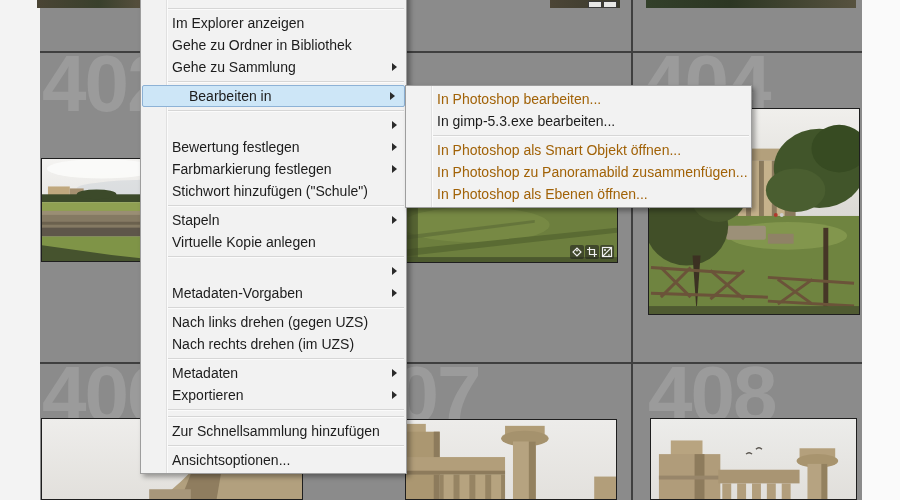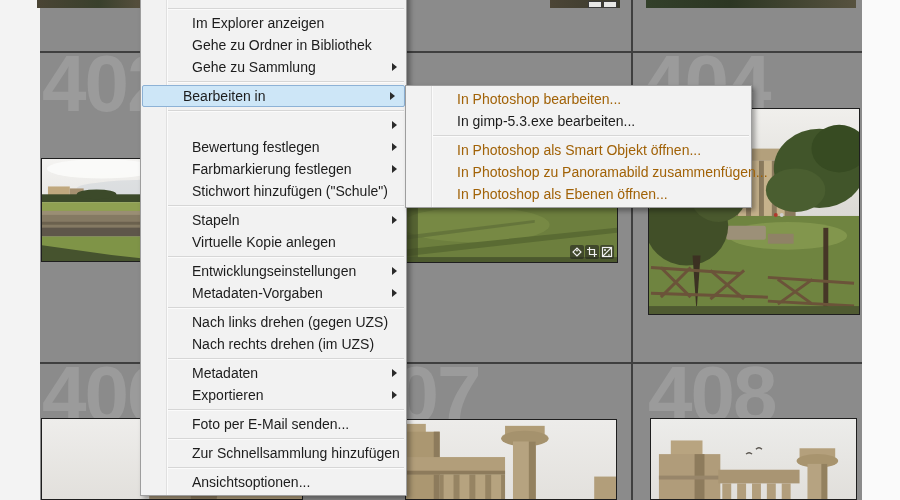--- a/index.html
+++ b/index.html
@@ -35,25 +35,25 @@
     padding:2px 0;font-size:14px;color:#1c1c1c;
   }
   .menu::before{ 
     content:"";position:absolute;top:0;bottom:0;left:25px;width:1px;
     background:#e0e0e0;border-right:1px solid #fbfbfb;
   }
   .menu-item{
     position:relative;height:22px;line-height:22px;padding-left:31px;
     white-space:nowrap;box-sizing:border-box;
   }
-  .menu-item .mi-label{position:relative;z-index:1;margin-left:20px;}
+  .menu-item .mi-label{position:relative;z-index:1;}
   .menu-item.disabled{color:#a16207;}
   .menu-item.hl{
     background:#cde6f7;border:1px solid #8db2d6;border-radius:2px;
-    margin:0 1px;line-height:20px;padding-left:20px;
+    margin:0 1px;line-height:20px;padding-left:46px;
   }
   .mi-arrow{
     position:absolute;right:9px;top:50%;margin-top:-4px;width:0;height:0;z-index:1;
     border-left:5px solid #2b2b2b;border-top:4px solid transparent;border-bottom:4px solid transparent;
   }
   .menu-sep{height:7px;position:relative;}
   .menu-sep-line{
     position:absolute;left:27px;right:2px;top:3px;height:1px;
     background:#d6d6d6;border-bottom:1px solid #fbfbfb;
   }
@@ -287,36 +287,35 @@
       <div class="menu-item"><span class="mi-label">Farbmarkierung festlegen</span><span class="mi-arrow"></span></div>
       <div class="menu-item"><span class="mi-label">Stichwort hinzufügen ("Schule")</span></div>
       <div class="menu-sep">
         <div class="menu-sep-line"></div>
       </div>
       <div class="menu-item"><span class="mi-label">Stapeln</span><span class="mi-arrow"></span></div>
       <div class="menu-item"><span class="mi-label">Virtuelle Kopie anlegen</span></div>
       <div class="menu-sep">
         <div class="menu-sep-line"></div>
       </div>
-      <div class="menu-item"><span class="mi-label">Entwicklungseinstellungen</span><span class="mi-arrow"></span></div>
+      <div class="menu-item"><span class="mi-arrow"></span></div>
       <div class="menu-item"><span class="mi-label">Metadaten-Vorgaben</span><span class="mi-arrow"></span></div>
       <div class="menu-sep">
         <div class="menu-sep-line"></div>
       </div>
       <div class="menu-item"><span class="mi-label">Nach links drehen (gegen UZS)</span></div>
       <div class="menu-item"><span class="mi-label">Nach rechts drehen (im UZS)</span></div>
       <div class="menu-sep">
         <div class="menu-sep-line"></div>
       </div>
       <div class="menu-item"><span class="mi-label">Metadaten</span><span class="mi-arrow"></span></div>
       <div class="menu-item"><span class="mi-label">Exportieren</span><span class="mi-arrow"></span></div>
       <div class="menu-sep">
         <div class="menu-sep-line"></div>
       </div>
-      <div class="menu-item"><span class="mi-label">Foto per E-Mail senden...</span></div>
       <div class="menu-sep">
         <div class="menu-sep-line"></div>
       </div>
       <div class="menu-item"><span class="mi-label">Zur Schnellsammlung hinzufügen</span></div>
       <div class="menu-sep">
         <div class="menu-sep-line"></div>
       </div>
       <div class="menu-item"><span class="mi-label">Ansichtsoptionen...</span></div>
     </div>
 

